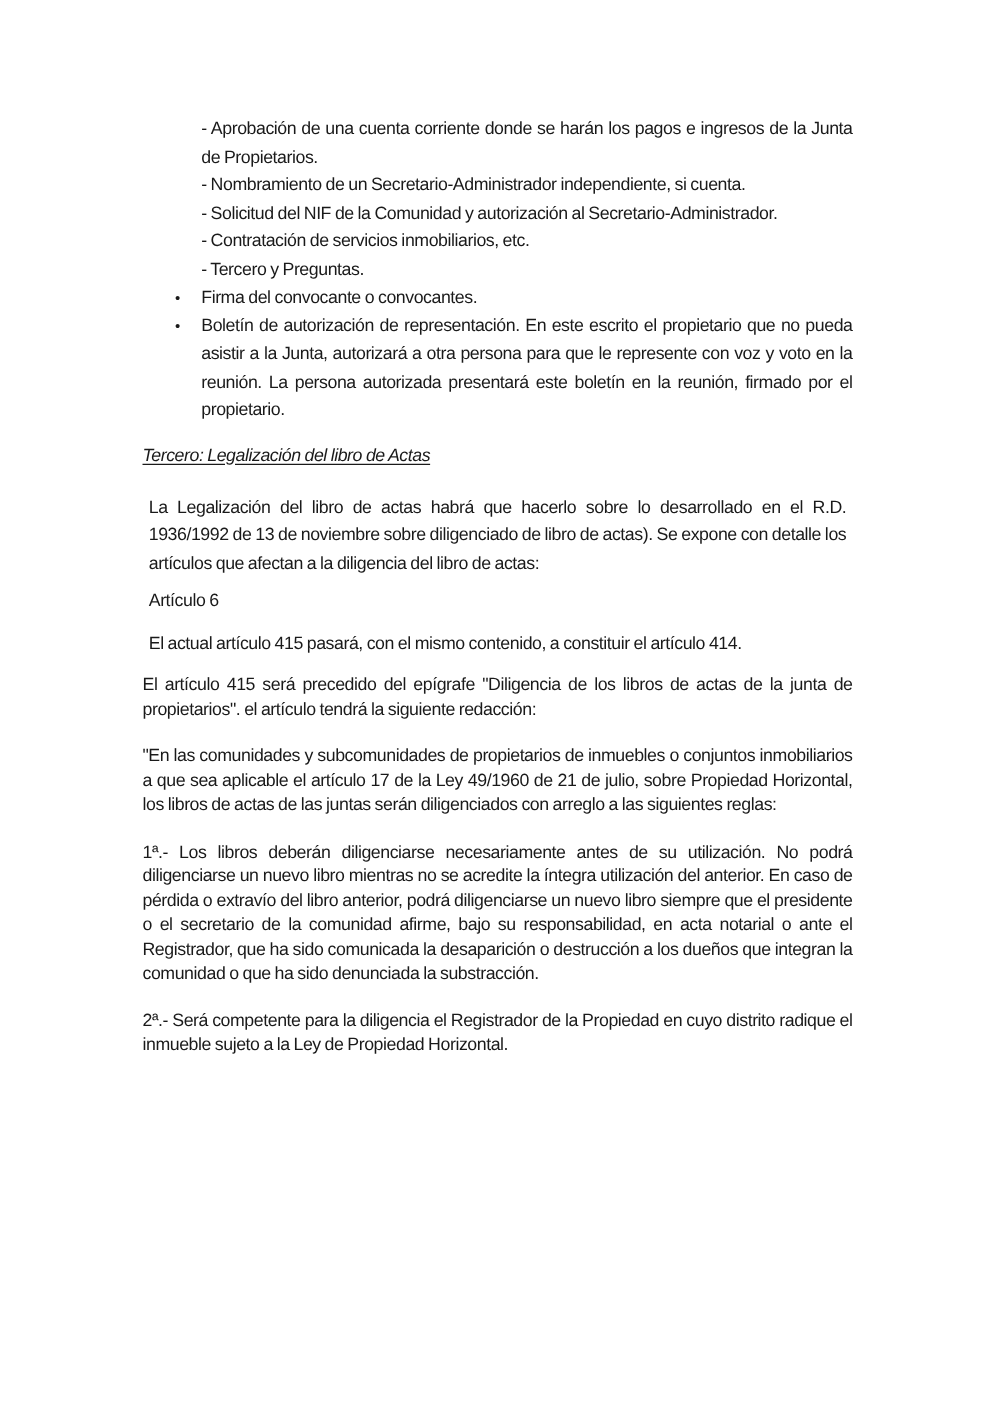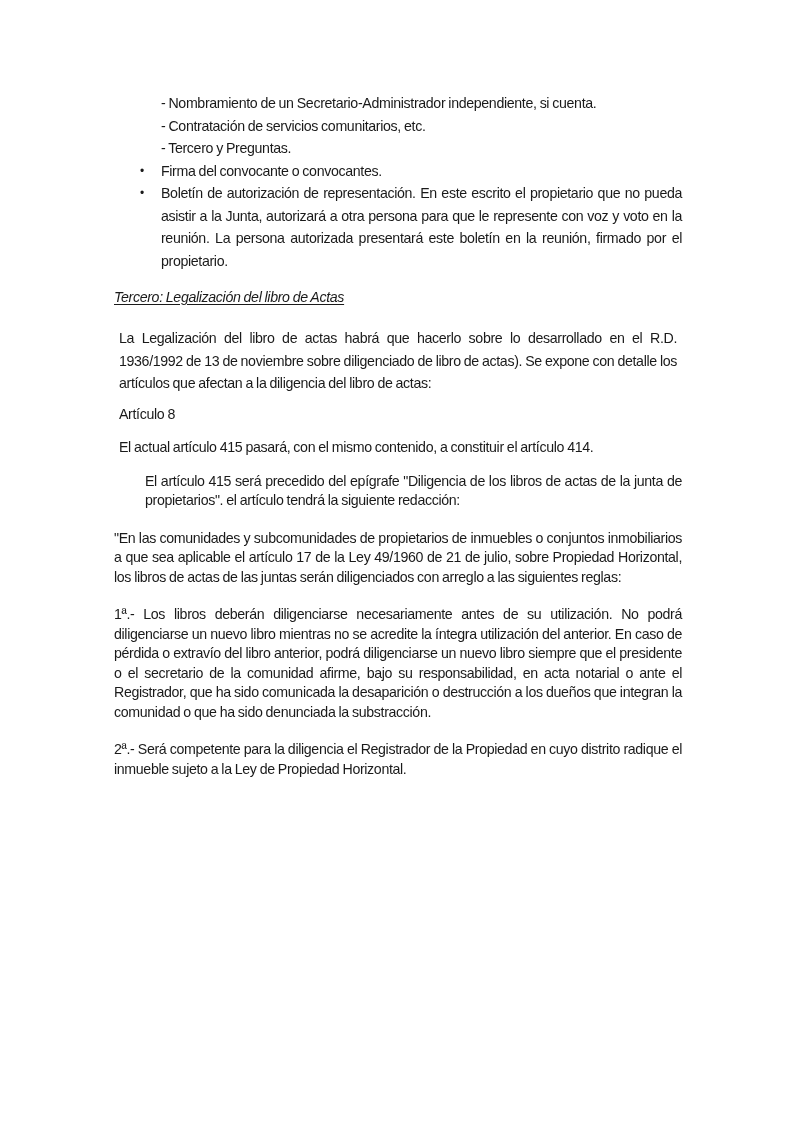--- a/index.html
+++ b/index.html
@@ -66,46 +66,48 @@
       margin: 0;
       line-height: 19.5px;
     }
   </style>
 </head>
 <body>
 
 <div class="page">
 
   <div class="indent-block justify">
+    <p>- Aprobación de una cuenta corriente donde se harán los pagos e ingresos de la Junta de Propietarios.</p>
     <p>- Nombramiento de un Secretario-Administrador independiente, si cuenta.</p>
-    <p>- Contratación de servicios comunitarios, etc.</p>
+    <p>- Solicitud del NIF de la Comunidad y autorización al Secretario-Administrador.</p>
+    <p>- Contratación de servicios inmobiliarios, etc.</p>
     <p>- Tercero y Preguntas.</p>
   </div>
 
   <ul class="bullets justify">
     <li>
       <span class="bullet">•</span>
       <span>Firma del convocante o convocantes.</span>
     </li>
     <li>
       <span class="bullet">•</span>
       <span>Boletín de autorización de representación. En este escrito el propietario que no pueda asistir a la Junta, autorizará a otra persona para que le represente con voz y voto en la reunión. La persona autorizada presentará este boletín en la reunión, firmado por el propietario.</span>
     </li>
   </ul>
 
   <p class="section-heading" style="margin-top:14px;">Tercero: Legalización del libro de Actas</p>
 
   <p class="para-spaced justify" style="margin-top:19px;">La Legalización del libro de actas habrá que hacerlo sobre lo desarrollado en el R.D. 1936/1992 de 13 de noviembre sobre diligenciado de libro de actas). Se expone con detalle los artículos que afectan a la diligencia del libro de actas:</p>
 
-  <p class="para-spaced" style="margin-top:8px;">Artículo 8</p>
+  <p class="para-spaced" style="margin-top:8px;">Artículo 6</p>
 
   <p class="para-spaced" style="margin-top:11px;">El actual artículo 415 pasará, con el mismo contenido, a constituir el artículo 414.</p>
 
 
-  <p class="para-tight justify" style="margin-top:13px;margin-left:31px;">El artículo 415 será precedido del epígrafe "Diligencia de los libros de actas de la junta de propietarios". el artículo tendrá la siguiente redacción:</p>
+  <p class="para-tight justify" style="margin-top:13px;">El artículo 415 será precedido del epígrafe "Diligencia de los libros de actas de la junta de propietarios". el artículo tendrá la siguiente redacción:</p>
 
   <p class="para-tight justify" style="margin-top:18px;">"En las comunidades y subcomunidades de propietarios de inmuebles o conjuntos inmobiliarios a que sea aplicable el artículo 17 de la Ley 49/1960 de 21 de julio, sobre Propiedad Horizontal, los libros de actas de las juntas serán diligenciados con arreglo a las siguientes reglas:</p>
 
   <p class="para-tight justify" style="margin-top:18px;">1ª.- Los libros deberán diligenciarse necesariamente antes de su utilización. No podrá diligenciarse un nuevo libro mientras no se acredite la íntegra utilización del anterior. En caso de pérdida o extravío del libro anterior, podrá diligenciarse un nuevo libro siempre que el presidente o el secretario de la comunidad afirme, bajo su responsabilidad, en acta notarial o ante el Registrador, que ha sido comunicada la desaparición o destrucción a los dueños que integran la comunidad o que ha sido denunciada la substracción.</p>
 
   <p class="para-tight justify" style="margin-top:18px;">2ª.- Será competente para la diligencia el Registrador de la Propiedad en cuyo distrito radique el inmueble sujeto a la Ley de Propiedad Horizontal.</p>
 
 </div>
 
 </body></html>

